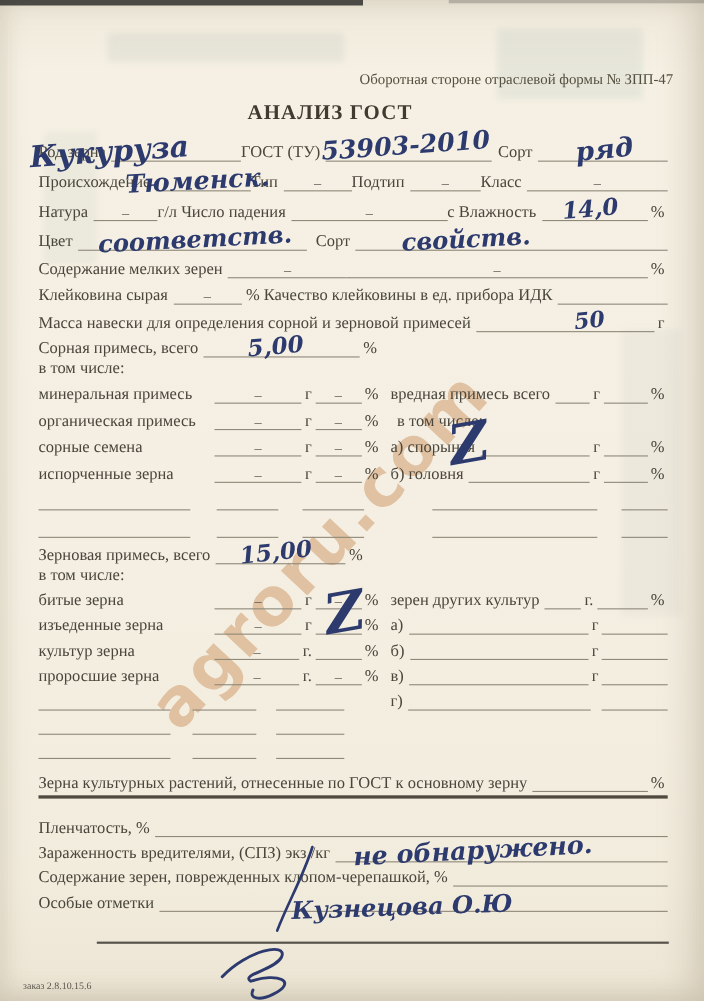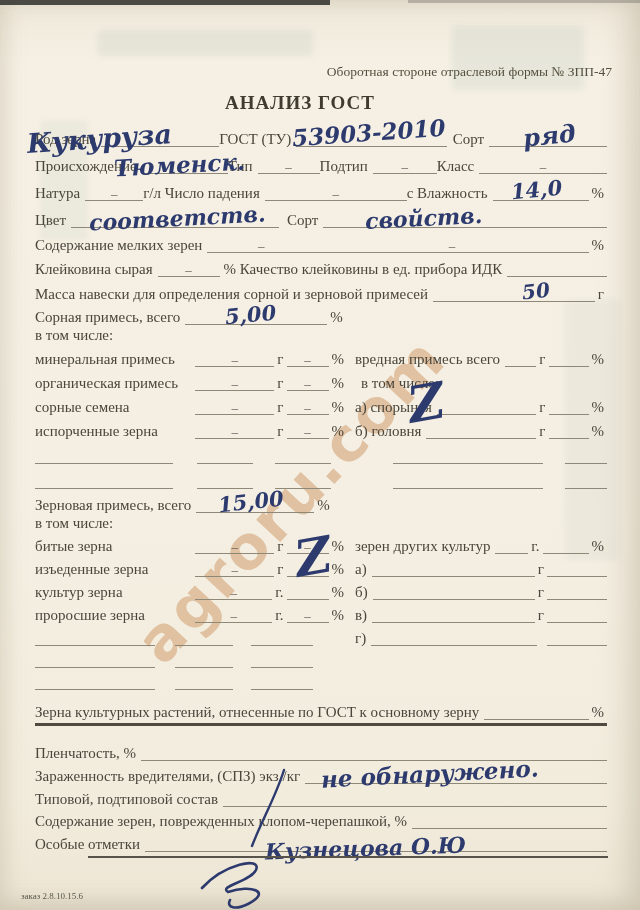--- a/index.html
+++ b/index.html
@@ -359,24 +359,20 @@
     <div class="row" style="height:23px;margin-top:12px">
       <span class="lbl">Пленчатость, %</span>
       <div class="u grow"></div>
     </div>
     <div class="row" style="height:23px">
       <span class="lbl">Зараженность вредителями, (СПЗ) экз./кг</span>
       <div class="u grow">
         <span class="hand" style="left:16px;bottom:-2px;font-size:23px;transform:rotate(-3deg)">не обнаружено.</span>
       </div>
     </div>
-    <div class="row" style="height:23px">
-      <span class="lbl">Типовой, подтиповой состав</span>
-      <div class="u grow"></div>
-    </div>
     <div class="row" style="height:22px">
       <span class="lbl">Содержание зерен, поврежденных клопом-черепашкой, %</span>
       <div class="u grow"></div>
     </div>
     <div class="row" style="height:23px">
       <span class="lbl">Особые отметки</span>
       <div class="u grow">
         <span class="hand" style="left:120px;bottom:-8px;font-size:22px;transform:rotate(-2deg)">Кузнецова О.Ю</span>
       </div>
     </div>

